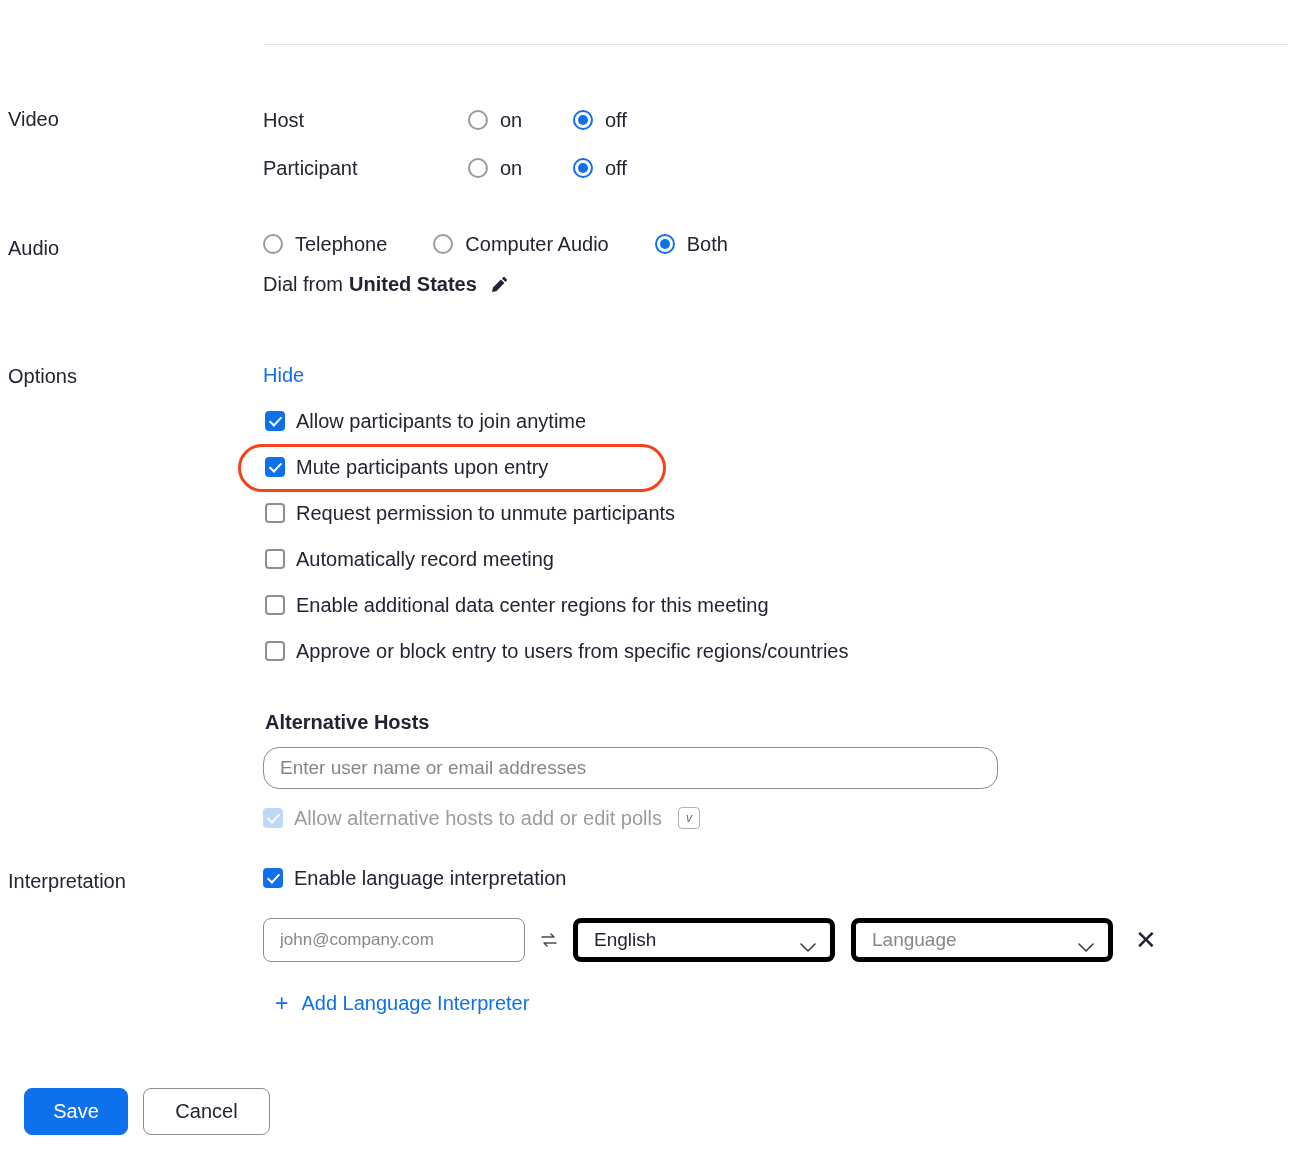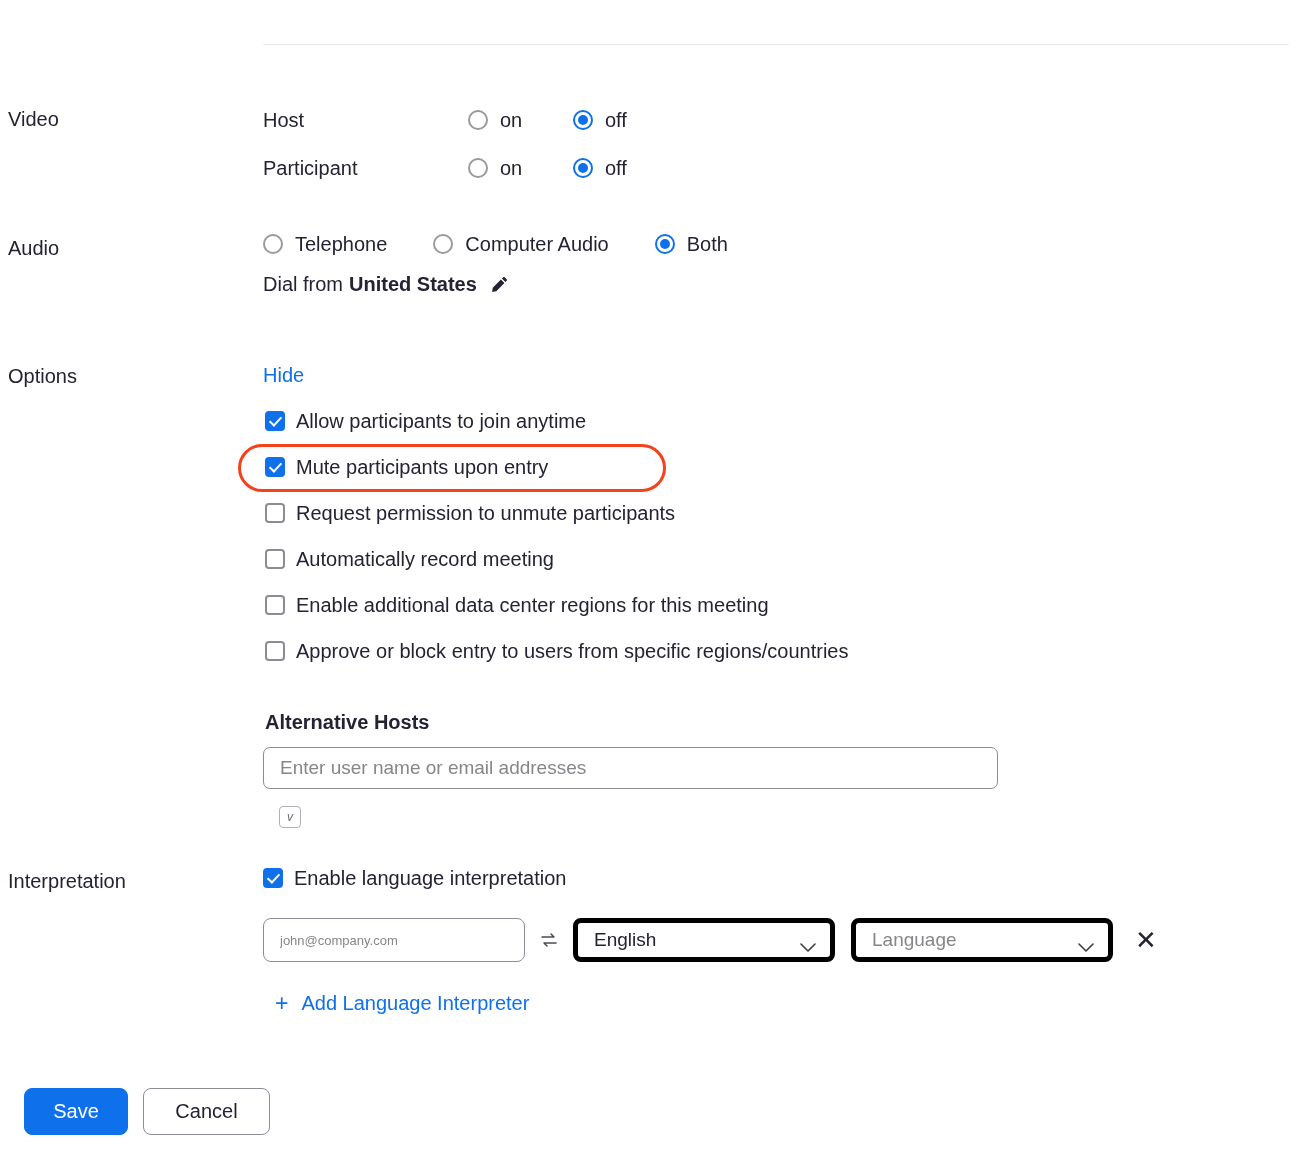--- a/index.html
+++ b/index.html
@@ -199,21 +199,21 @@
     font-weight: bold;
     color: #232333;
     margin-top: 26px;
     margin-left: 2px;
   }
   .alt-input {
     margin-top: 13px;
     width: 735px;
     height: 42px;
     border: 1px solid #8c8c94;
-    border-radius: 7px;
+    border-radius: 16px;
     padding: 0 16px;
     font-size: 19px;
     font-family: "Liberation Sans", sans-serif;
     color: #0c4a6e;
     background: #fff;
     outline: none;
   }
   .alt-input::placeholder { color: #86868b; }
 
   .polls-row {
@@ -242,21 +242,21 @@
     margin-top: 28px;
     display: flex;
     align-items: center;
   }
   .email-input {
     width: 262px;
     height: 44px;
     border: 1px solid #8c8c94;
     border-radius: 8px;
     padding: 0 16px;
-    font-size: 13px;
+    font-size: 17px;
     font-family: "Liberation Sans", sans-serif;
     background: #fff;
     color: #232333;
     outline: none;
   }
   .email-input::placeholder { color: #86868b; }
   .select {
     position: relative;
     height: 44px;
     border: 5px solid #000000;
@@ -423,20 +423,24 @@
       <div class="cb">
         <span class="box"></span>
         <span class="clabel">Approve or block entry to users from specific regions/countries</span>
       </div>
     </div>
 
     <div class="alt-hosts-title">Alternative Hosts</div>
     <input class="alt-input" type="text" placeholder="Enter user name or email addresses" style="">
 
     <div class="polls-row">
+      <div class="cb disabled">
+        <span class="box"></span>
+        <span class="clabel">Allow alternative hosts to add or edit polls</span>
+      </div>
       <span class="poll-badge">v</span>
     </div>
   </div>
 
   <div class="highlight-ring"></div>
 
   <div class="row-label" id="interp-label">Interpretation</div>
   <div class="row" id="interp-block" style="flex-direction:column;">
     <div class="cb checked">
       <span class="box"></span>

